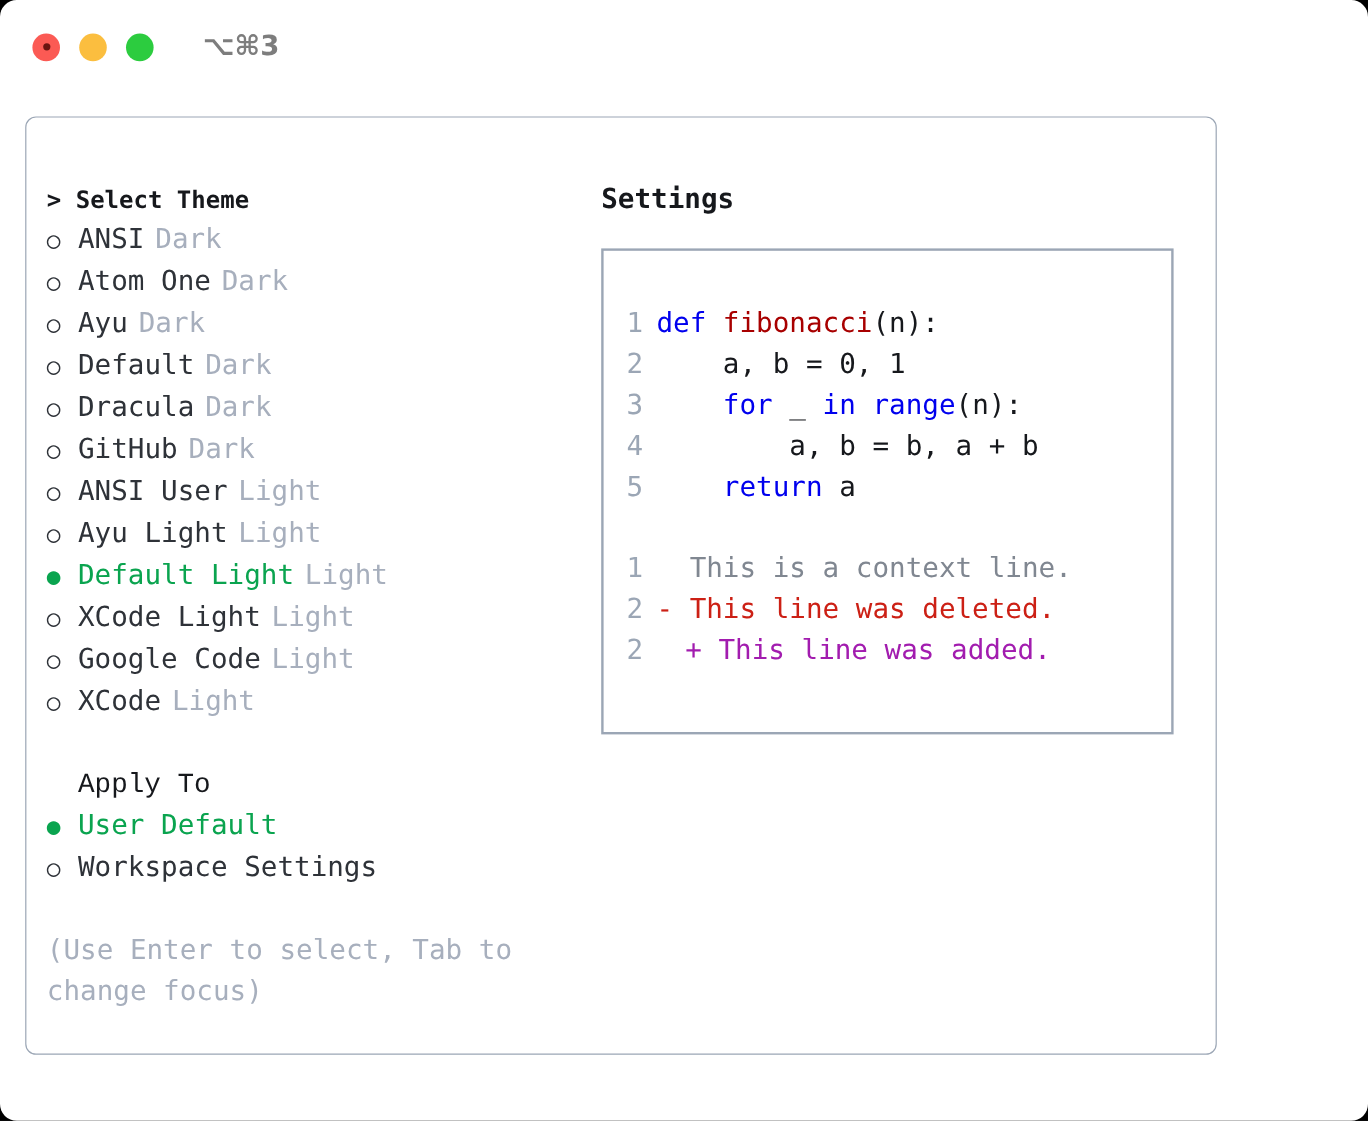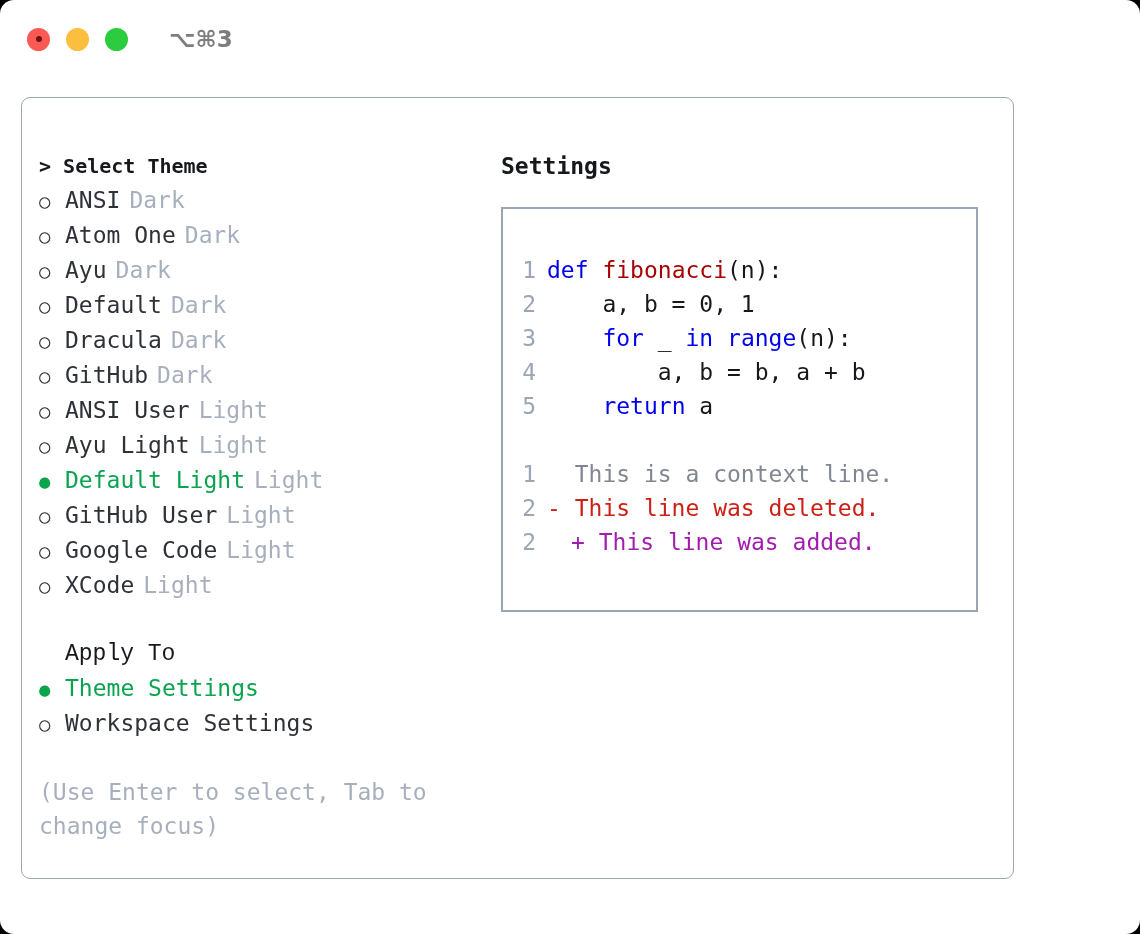--- a/index.html
+++ b/index.html
@@ -221,31 +221,31 @@
         <div id="theme-list">
             <div class="opt-row"><span class="opt-marker">○</span><span class="opt-label">ANSI</span><span class="opt-tag">Dark</span></div>
             <div class="opt-row"><span class="opt-marker">○</span><span class="opt-label">Atom One</span><span class="opt-tag">Dark</span></div>
             <div class="opt-row"><span class="opt-marker">○</span><span class="opt-label">Ayu</span><span class="opt-tag">Dark</span></div>
             <div class="opt-row"><span class="opt-marker">○</span><span class="opt-label">Default</span><span class="opt-tag">Dark</span></div>
             <div class="opt-row"><span class="opt-marker">○</span><span class="opt-label">Dracula</span><span class="opt-tag">Dark</span></div>
             <div class="opt-row"><span class="opt-marker">○</span><span class="opt-label">GitHub</span><span class="opt-tag">Dark</span></div>
             <div class="opt-row"><span class="opt-marker">○</span><span class="opt-label">ANSI User</span><span class="opt-tag">Light</span></div>
             <div class="opt-row"><span class="opt-marker">○</span><span class="opt-label">Ayu Light</span><span class="opt-tag">Light</span></div>
             <div class="opt-row selected"><span class="opt-marker">●</span><span class="opt-label">Default Light</span><span class="opt-tag">Light</span></div>
-            <div class="opt-row"><span class="opt-marker">○</span><span class="opt-label">GitHub User</span><span class="opt-tag">Light</span></div>
+            <div class="opt-row"><span class="opt-marker">○</span><span class="opt-label">XCode Light</span><span class="opt-tag">Light</span></div>
             <div class="opt-row"><span class="opt-marker">○</span><span class="opt-label">Google Code</span><span class="opt-tag">Light</span></div>
             <div class="opt-row"><span class="opt-marker">○</span><span class="opt-label">XCode</span><span class="opt-tag">Light</span></div>
           </div>
 
         <div class="spacer-block"></div>
 
         <div class="subheading">Apply To</div>
 
         <div id="apply-list">
-            <div class="opt-row selected"><span class="opt-marker">●</span><span class="opt-label">Theme Settings</span></div>
+            <div class="opt-row selected"><span class="opt-marker">●</span><span class="opt-label">User Default</span></div>
             <div class="opt-row"><span class="opt-marker">○</span><span class="opt-label">Workspace Settings</span></div>
           </div>
 
         <div class="hint">(Use Enter to select, Tab to change focus)</div>
       </div>
 
       <div class="right-col">
         <div class="preview-title">Settings</div>
         <div class="preview-box">
           <div id="code-block">

